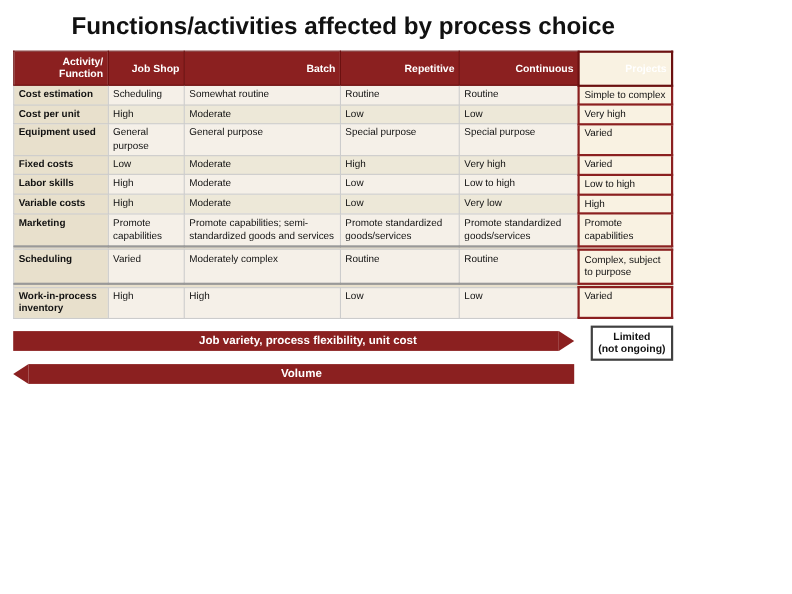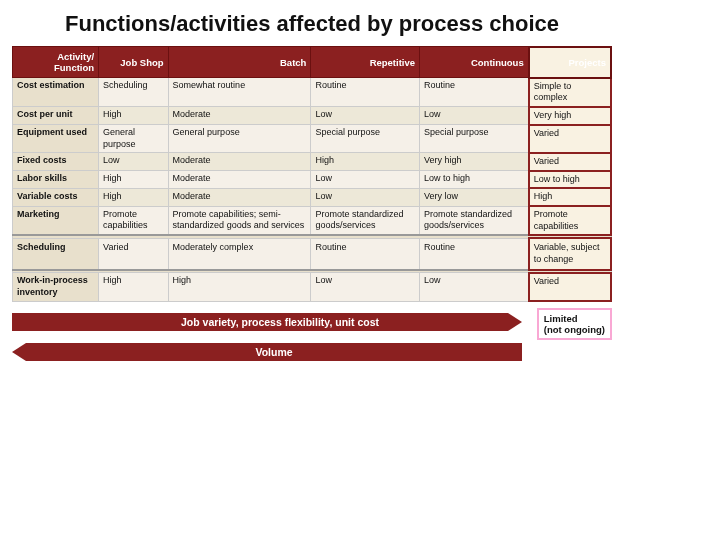--- a/index.html
+++ b/index.html
@@ -150,25 +150,25 @@
       font-size: 10.5px;
       font-weight: bold;
       z-index: 1;
     }
 
     .limited-box {
       position: absolute;
       right: 0;
       top: 0;
       background: #fff;
-      border: 2px solid #f9a8d4;
+      border: 2px solid #404040;
       padding: 3px 5px;
       font-size: 9.5px;
       font-weight: bold;
-      text-align: left;
+      text-align: center;
       color: #111;
       white-space: nowrap;
     }
 
     .bottom-wrapper {
       position: relative;
       margin-top: 4px;
     }
 
     .arrows-container {
@@ -277,21 +277,21 @@
         </tr>
         <tr class="section-gap">
           <td colspan="6"></td>
         </tr>
         <tr class="row-scheduling">
           <td>Scheduling</td>
           <td>Varied</td>
           <td>Moderately complex</td>
           <td>Routine</td>
           <td>Routine</td>
-          <td class="projects-col">Variable, subject to change</td>
+          <td class="projects-col">Complex, subject to purpose</td>
         </tr>
         <tr class="section-gap">
           <td colspan="6"></td>
         </tr>
         <tr>
           <td>Work-in-process inventory</td>
           <td>High</td>
           <td>High</td>
           <td>Low</td>
           <td>Low</td>

